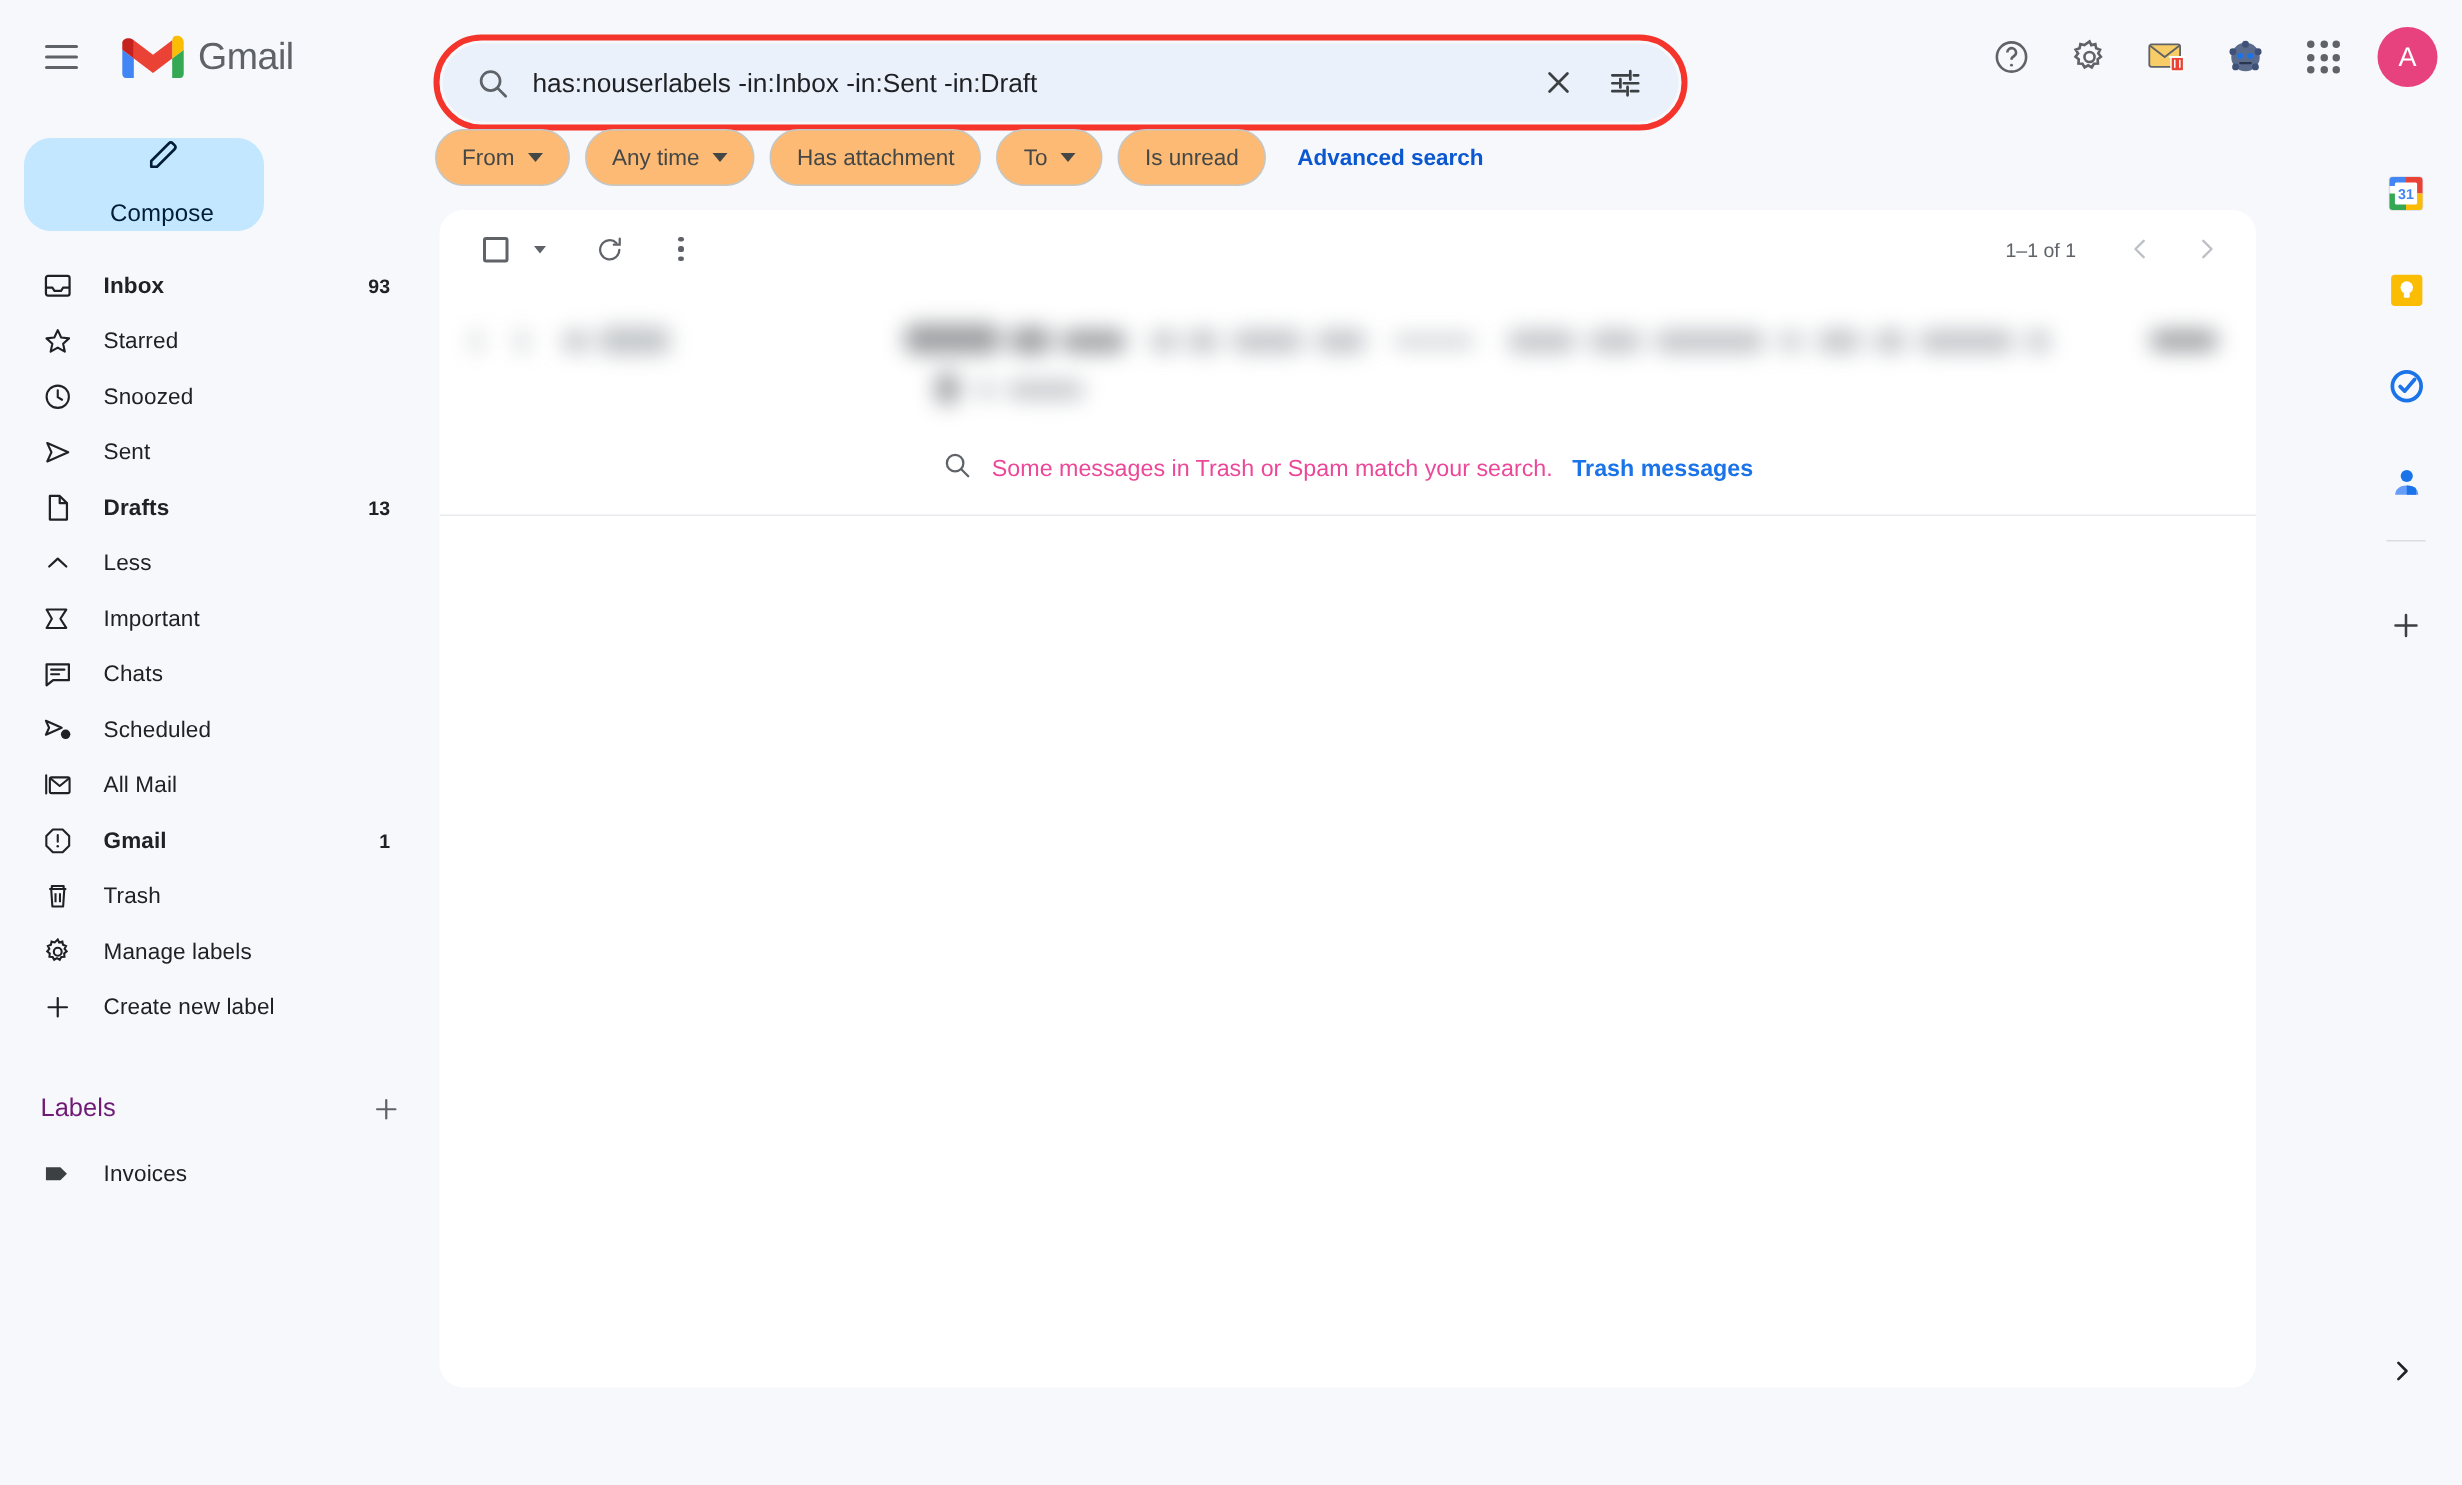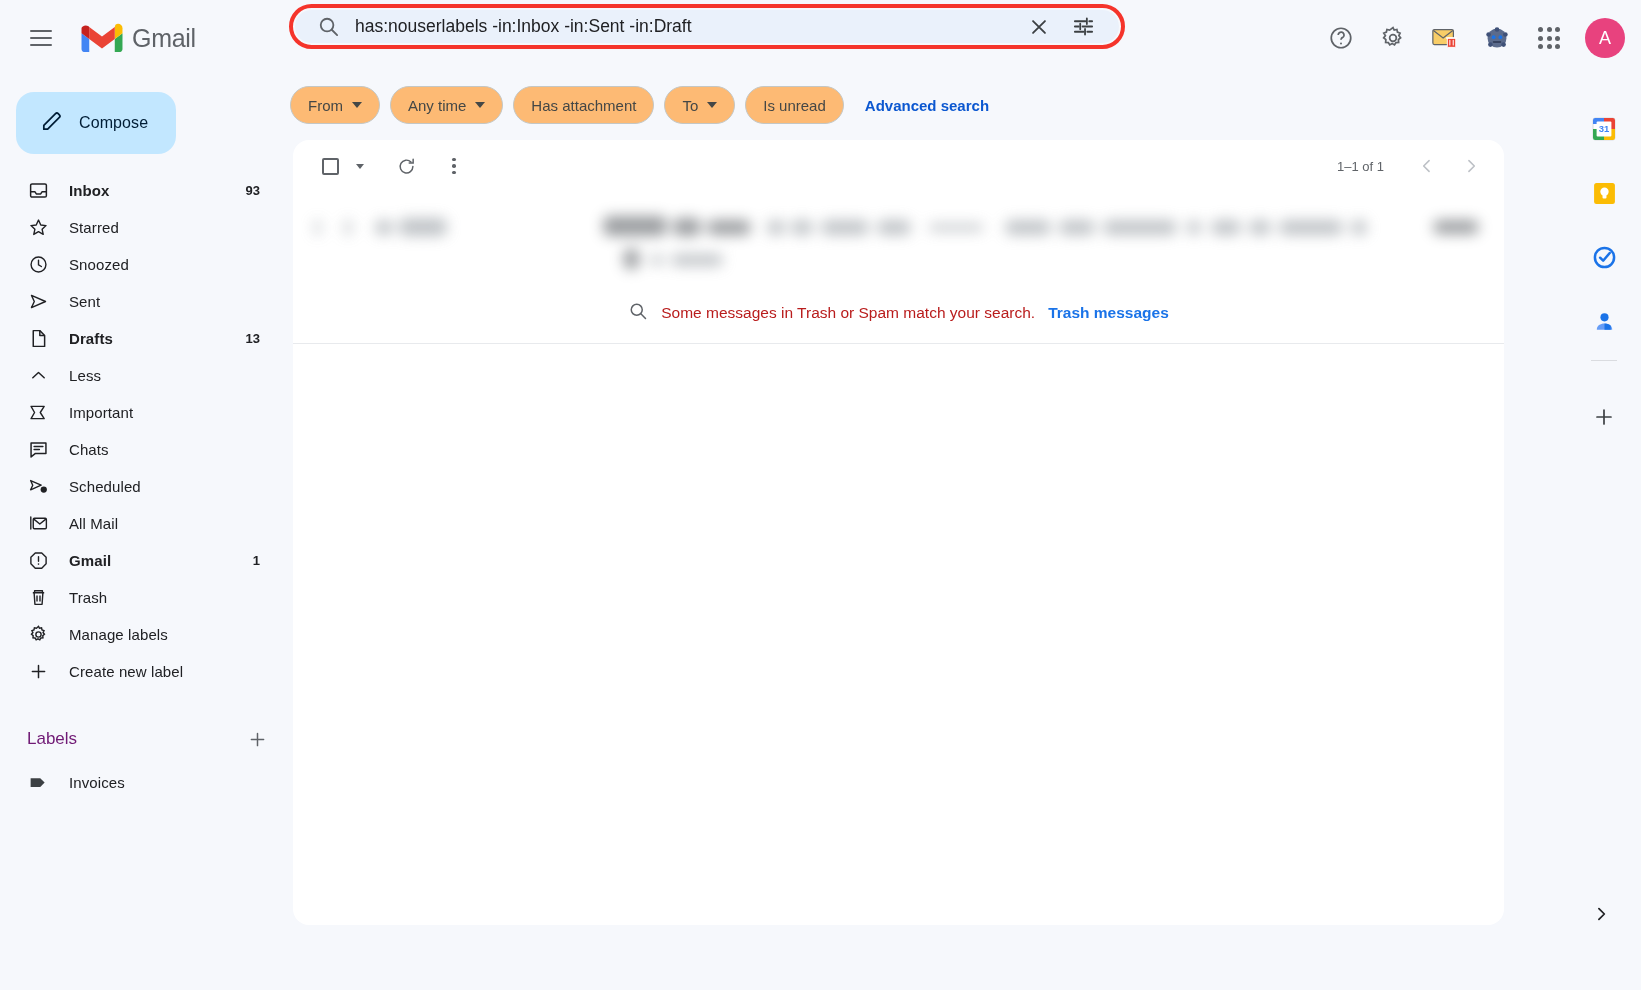--- a/index.html
+++ b/index.html
@@ -28,22 +28,22 @@
 
   .brand { display: flex; align-items: center; margin-left: 16px; }
   .gmail-logo { width: 42px; height: 32px; }
   .brand-name {
     font-size: 25px; color: #5f6368; margin-left: 9px;
     letter-spacing: -0.3px; font-weight: 400;
   }
 
   
   .search-wrap {
-    position: absolute; left: 289px; top: 4px;
-    width: 836px; height: 45px;
+    position: absolute; left: 289px; top: 23px;
+    width: 836px; height: 64px;
     border: 4px solid #f5342b; border-radius: 32px;
     padding: 2px;
   }
   .search-bar {
     width: 100%; height: 100%;
     background: #eaf1fb; border-radius: 28px;
     display: flex; align-items: center; padding: 0 14px 0 12px;
   }
   .search-icon-btn {
     width: 42px; height: 42px; border-radius: 50%;
@@ -87,20 +87,21 @@
     position: absolute; left: 0; top: 76px;
     width: 290px; height: 914px; padding-top: 8px;
     background: #f6f8fc; overflow: hidden;
   }
   .compose {
     display: flex; align-items: center; gap: 16px;
     margin: 8px 0 0 16px; width: 160px; height: 62px;
     background: #c2e7ff; border-radius: 18px; padding-left: 24px;
     cursor: pointer; border: none;
     font-family: "Liberation Sans", sans-serif;
+    flex-direction: column;
   }
   .compose-label { font-size: 16px; color: #001d35; letter-spacing: .1px; }
 
   .nav { margin-top: 18px; }
   .nav-item {
     position: relative; display: flex; align-items: center;
     height: 37px; margin-right: 16px;
     border-radius: 0 19px 19px 0; padding-left: 27px;
     cursor: pointer; color: #202124;
   }
@@ -176,21 +177,21 @@
     height: 90px; position: relative; padding: 0 16px;
     filter: blur(7px); opacity: .62; pointer-events: none; overflow: hidden;
   }
   .blur-bit { position: absolute; background: #9aa0a6; border-radius: 7px; }
   .blur-dark { background: #5f6368; }
 
   .trash-notice {
     display: flex; align-items: center; justify-content: center;
     height: 62px; gap: 13px; border-bottom: 1px solid #e8eaed;
   }
-  .trash-notice-text { font-size: 15.5px; color: #b91c1c; }
+  .trash-notice-text { font-size: 15.5px; color: #ec4899; }
   .view-messages { font-size: 15.5px; color: #1a73e8; cursor: pointer; font-weight: bold; }
 
   
   .rail {
     position: absolute; right: 0; top: 76px;
     width: 74px; height: 914px;
     display: flex; flex-direction: column; align-items: center;
     padding-top: 24px; gap: 22px; background: #f6f8fc;
   }
   .rail-btn {

